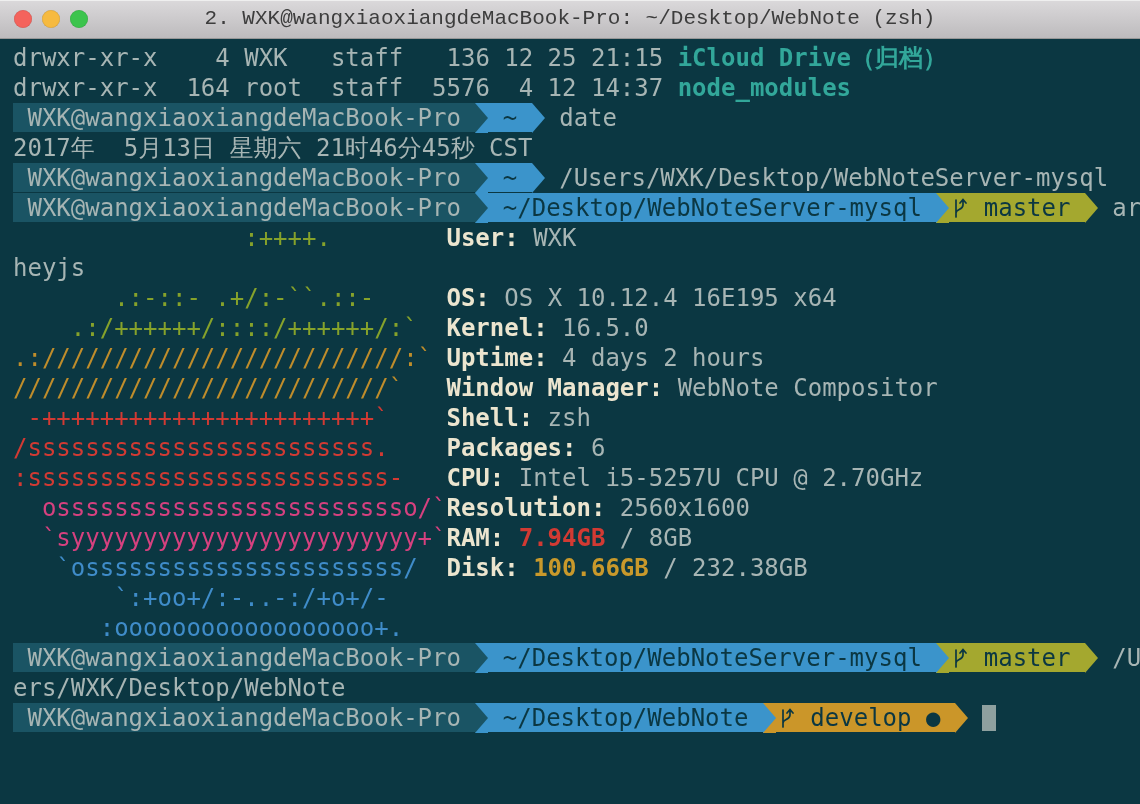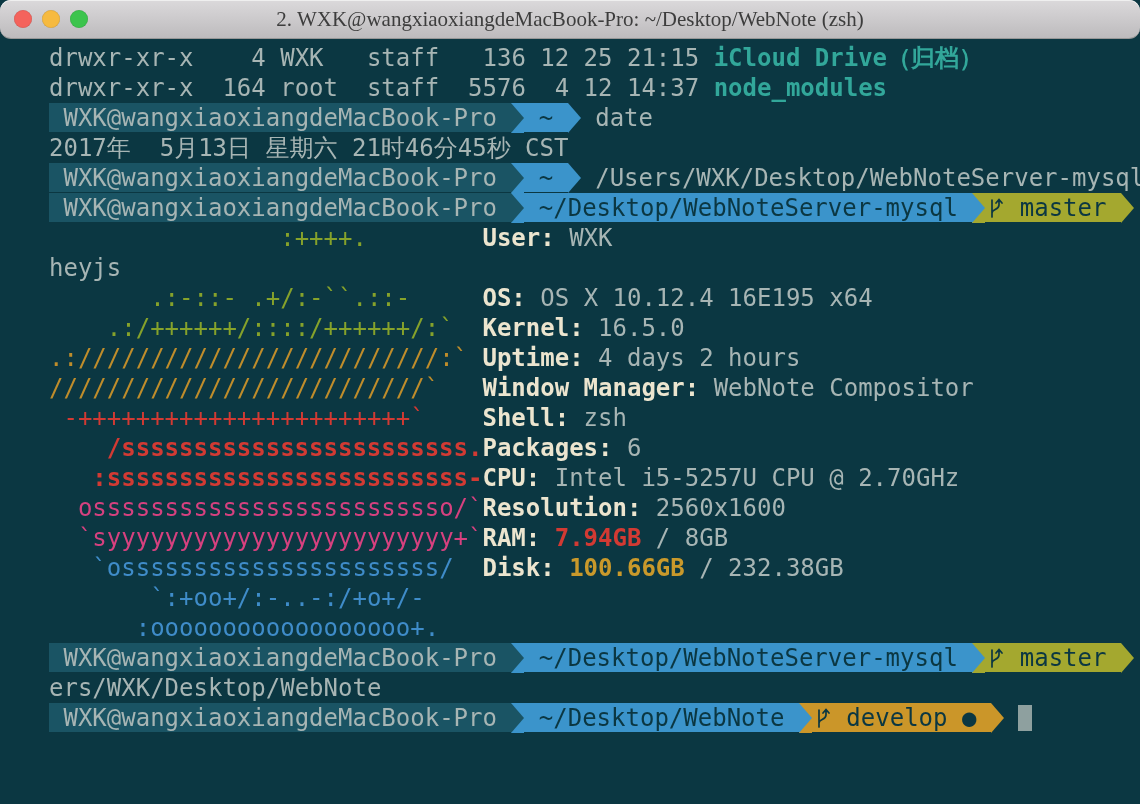--- a/index.html
+++ b/index.html
@@ -8,46 +8,45 @@
     font-family:"DejaVu Sans Mono",monospace;
     background:#0b3742;
   }
   .window{width:100%;height:100%;display:flex;flex-direction:column;}
   
   .titlebar{
     position:relative;height:38px;flex:0 0 38px;
     background:linear-gradient(#dbd9db,#bdbbbd);
     border-bottom:1px solid #979797;
     box-shadow:inset 0 1px 0 #efefef;
-    font-family:Liberation Serif, serif;
-    border-radius:11px;
+    font-family:Liberation Mono, monospace;
   }
   .lights{position:absolute;left:14px;top:10px;display:flex;gap:10px;}
   .light{width:18px;height:18px;border-radius:50%;box-shadow:inset 0 0 1px rgba(0,0,0,.35);}
   .light.red{background:#f4635c;}
   .light.yellow{background:#f6ba40;}
   .light.green{background:#3cc44d;}
   .title{
     text-align:center;line-height:38px;font-size:21px;color:#3d3d3d;
     white-space:nowrap;overflow:hidden;
   }
   
   .terminal{
-    flex:1;background:var(--bg);padding:4px 0 0 7px;overflow:hidden;
-    font-size:24px;line-height:30px;margin-left:42px;
+    flex:1;background:var(--bg);padding:4px 0 0 13px;overflow:hidden;
+    font-size:24px;line-height:30px;
   }
   .row{white-space:pre;height:30px;}
   .art{display:inline-block;width:30ch;white-space:pre;vertical-align:top;overflow:visible;}
   .s-fg{color:var(--fg);}
   .s-cyan{color:var(--cyan);font-weight:bold;}
   .s-label{color:var(--label);font-weight:bold;}
   .s-green{color:var(--artGreen);}
   .s-yellow{color:var(--artYellow);}
   .s-red{color:var(--artRed);}
-  .s-redb{color:var(--artRed);font-weight:bold;text-align:right;}
+  .s-redb{color:var(--artRed);font-weight:normal;}
   .s-mag{color:var(--artMagenta);}
   .s-blue{color:var(--artBlue);}
   .s-ramred{color:var(--ramRed);font-weight:bold;}
   .s-diskgold{color:var(--diskGold);font-weight:bold;}
   .seg{display:inline-block;height:29px;vertical-align:top;}
   .psep{display:inline-block;width:13px;height:30px;vertical-align:top;}
   .tri{display:block;width:0;height:0;
        border-top:15px solid transparent;border-bottom:15px solid transparent;
        border-left:13px solid transparent;}
   .branch-icon{vertical-align:-4px;margin:0 1px 0 2px;}

